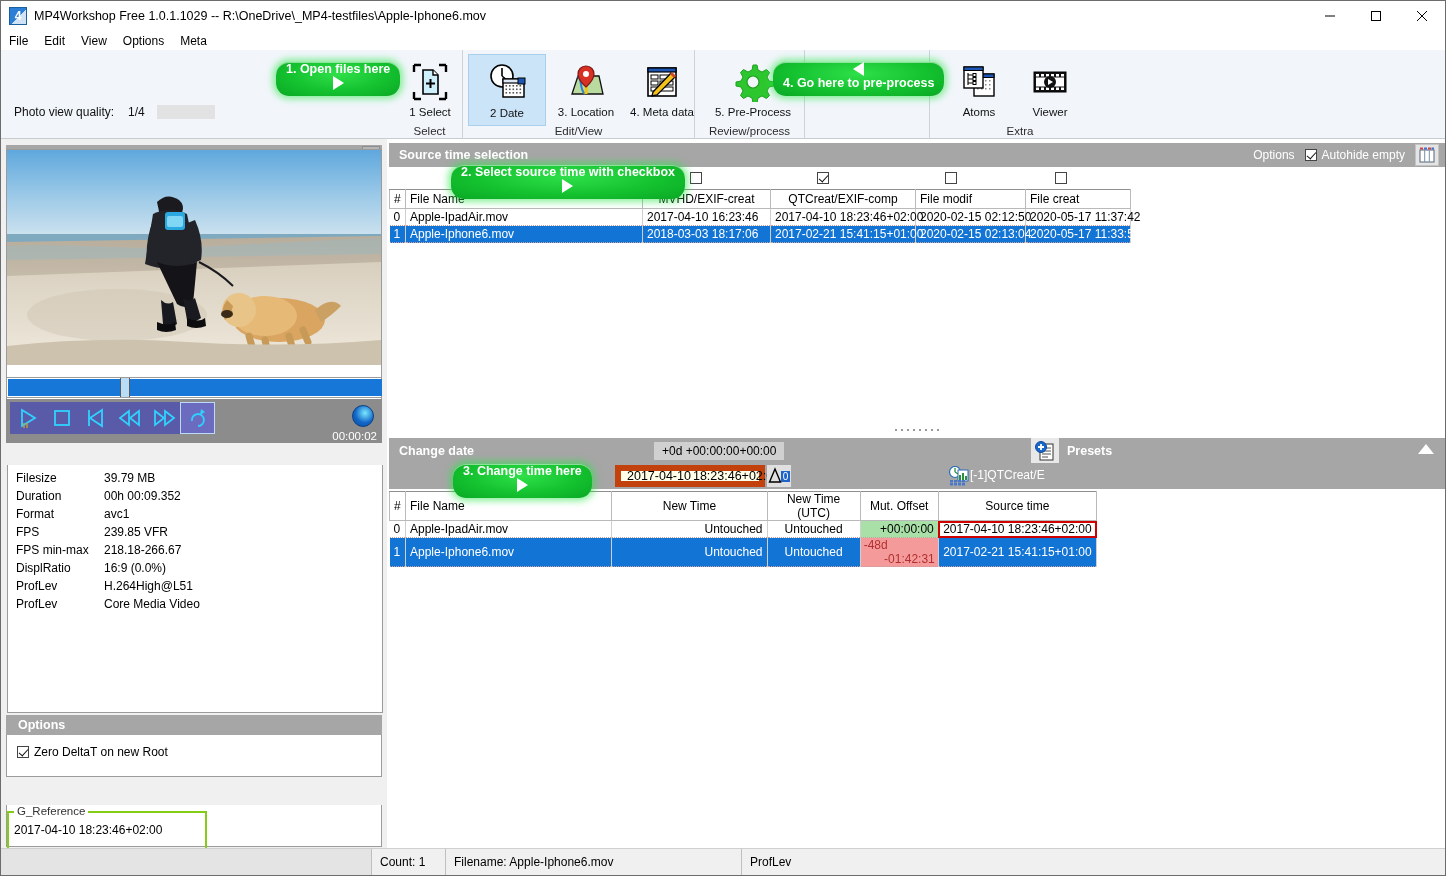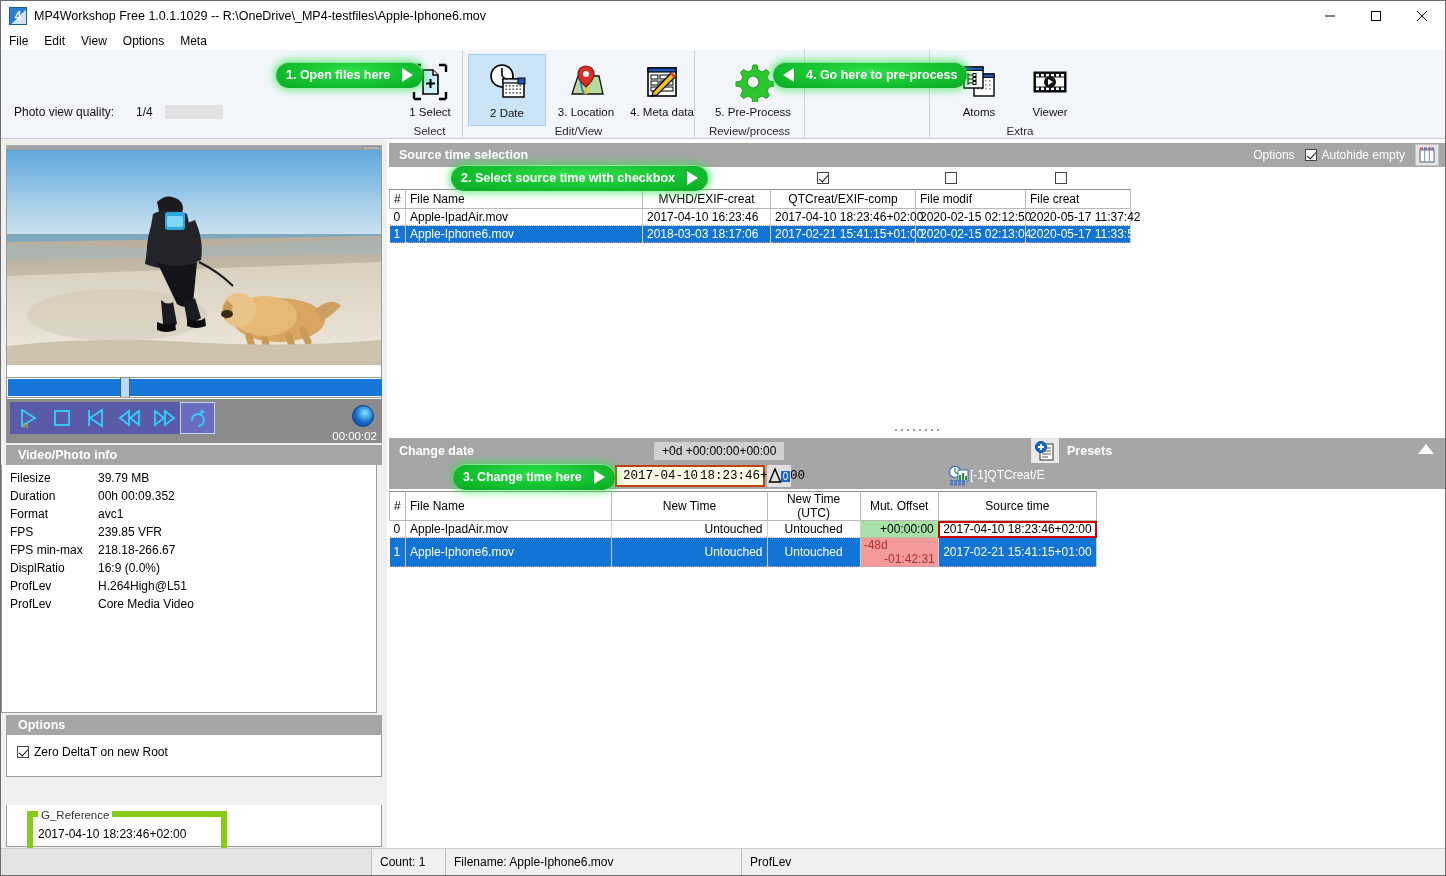--- a/index.html
+++ b/index.html
@@ -69,38 +69,39 @@
     display: flex; flex-direction: column; align-items: center; justify-content: flex-start;
     padding-top: 6px;
   }
   .rbtn.selected { background: #cce4f7; border: 1px solid #a8d0ee; }
   .rbtn .ico { height: 44px; display: flex; align-items: center; justify-content: center; }
   .rbtn .cap { font-size: 11.5px; color: #111; white-space: nowrap; margin-top: 2px; }
 
   
   .pill {
     position: absolute;
-    display: flex; align-items: center; gap: 12px;
+    display: flex; align-items: center; gap: 0;
     background: radial-gradient(ellipse at 50% 35%, #2fe04a 0%, #14c22f 55%, #0aa824 100%);
     border-radius: 13px;
     box-shadow: 0 0 7px 3px rgba(40,230,70,.55), inset 0 1px 0 rgba(255,255,255,.5);
     color: #ffffff; font-weight: bold; font-size: 12.5px;
-    padding: 0 10px; height: 26px; white-space: nowrap;
+    padding: 0 10px; height: 34px; white-space: nowrap;
     z-index: 30;
+    flex-direction: column;
   }
   .pill .tri-r { width: 0; height: 0; border-left: 11px solid #fff; border-top: 7px solid transparent; border-bottom: 7px solid transparent; }
   .pill .tri-l { width: 0; height: 0; border-right: 11px solid #fff; border-top: 7px solid transparent; border-bottom: 7px solid transparent; }
 
   
   .pvq {
     position: absolute; left: 0; top: 100px; height: 22px; width: 382px;
     display: flex; align-items: center; font-size: 12px; color: #111;
   }
   .pvq .lbl { margin-left: 13px; }
-  .pvq .val { margin-left: 22px; }
+  .pvq .val { margin-left: 14px; }
   .pvq .track { margin-left: 12px; width: 58px; height: 14px; background: #e2e2e2; }
 
   
   .leftcol { position: absolute; left: 0; top: 138px; width: 386px; height: 710px; background: #f0f0f0; }
   .panel-hdr {
     background: #a6a6a6; color: #ffffff; font-weight: bold; font-size: 12.5px;
     height: 20px; display: flex; align-items: center; padding-left: 12px;
     position: relative;
   }
   .panel-hdr .tri-btn {
@@ -120,36 +121,36 @@
   .seek-fill { position: absolute; left: 1px; top: 1px; height: 17px; background: #1677d9; }
   .seek-handle { position: absolute; top: 0px; width: 10px; height: 19px; background: #b9dcf7; border-left: 1px solid #5b5b5b; border-right: 1px solid #5b5b5b; }
 
   .transport { position: absolute; left: 5px; top: 398px; width: 376px; height: 44px; background: #8c8c8c; }
   .tbtn { position: absolute; top: 3px; width: 35px; height: 32px; background: #5a5ba8; display:flex; align-items:center; justify-content:center; }
   .tbtn.loop { background:#6b6cc0; border:1px solid #bcd9f5; }
   .timecode { position: absolute; right: 5px; bottom: 1px; font-size: 11.5px; color: #ffffff; }
   .knob { position: absolute; right: 8px; top: 6px; width: 22px; height: 22px; border-radius: 50%;
           background: radial-gradient(circle at 60% 35%, #7ae8ff 0%, #1266c8 55%, #0b4d9e 100%); border: 1px solid #0a3f82; }
 
-  .infopanel { position: absolute; left: 0; top: 444px; width: 376px; height: 272px; background: #ffffff; border: 1px solid #9b9b9b; }
+  .infopanel { position: absolute; left: 6px; top: 444px; width: 376px; height: 272px; background: #ffffff; border: 1px solid #9b9b9b; }
   .inforow { display: flex; height: 18px; align-items: center; font-size: 12px; }
   .inforow .k { width: 96px; padding-left: 8px; color: #000; }
   .inforow .v { color: #000; }
 
   .optpanel { position: absolute; left: 5px; top: 714px; width: 376px; height: 54px; background: #ffffff; border: 1px solid #9b9b9b; }
   .dbgpanel { position: absolute; left: 5px; top: 784px; width: 376px; height: 60px; background: #ffffff; border: 1px solid #9b9b9b; }
 
   .chk { display: inline-flex; align-items: center; gap: 5px; font-size: 12px; }
   .box { width: 12px; height: 12px; border: 1px solid #444; background: #fff; display: inline-block; position: relative; flex: none; }
   .box.checked::after {
     content: ""; position: absolute; left: 3px; top: 0px; width: 4px; height: 8px;
     border: solid #111; border-width: 0 1.6px 1.6px 0; transform: rotate(42deg);
   }
 
-  .groupbox { position: absolute; left: 20px; top: 18px; width: 200px; height: 46px; border: 6px solid #84cc16; }
+  .groupbox { position: absolute; left: 0; top: 18px; width: 200px; height: 46px; border: 2px solid #84cc16; }
   .groupbox .gtitle { position: absolute; left: 5px; top: -8px; background: #ffffff; padding: 0 3px; font-size: 11.5px; color: #333; }
   .groupbox .gval { position: absolute; left: 5px; top: 10px; font-size: 12px; }
 
   
   .rightcol { position: absolute; left: 386px; top: 138px; width: 1058px; height: 710px; background: #ffffff; }
 
   .sec-hdr {
     background: #a6a6a6; color: #fff; font-weight: bold; font-size: 12.5px;
     height: 24px; display: flex; align-items: center; padding-left: 10px; position: relative;
   }
@@ -171,22 +172,22 @@
   td.rt { text-align: right; }
   td.ct { text-align: center; }
 
   .colchk { position: absolute; top: 5px; }
 
   .splitdots { position: absolute; left: 0; top: 0; width: 100%; height: 6px; display: flex; align-items: center; justify-content: center; }
   .splitdots span { width: 2px; height: 2px; background: #9a9a9a; margin: 0 2px; display: inline-block; }
 
   .deltabadge { position: absolute; background: #d0d0d0; font-size: 12px; padding: 2px 8px; color: #000; white-space: nowrap; }
   .timefield {
-    position: absolute; background: #fdfde8; border: 2px solid #c2410c; height: 22px;
-    display: flex; align-items: center; padding: 0 6px; font-size: 12.5px; gap: 2px; white-space: nowrap; font-family: Liberation Mono, monospace;
+    position: absolute; background: #fdfde8; border: 6px solid #c2410c; height: 22px;
+    display: flex; align-items: center; padding: 0 6px; font-size: 12.5px; gap: 2px; white-space: nowrap;
   }
   .iconbtn { position: absolute; background: #e4e4e4; border: 1px solid #c3c3c3; display: flex; align-items: center; justify-content: center; }
 
   .statusbar { position: absolute; left: 0; bottom: 0; width: 1444px; height: 27px; background: #f0f0f0; border-top: 1px solid #cfcfcf; display: flex; align-items: stretch; }
   .sb-cell { border-right: 1px solid #bfbfbf; display: flex; align-items: center; padding: 0 8px; font-size: 12px; }
   .sb-cell.blank { background: #e4e4e4; }
 
   .srcred { outline: 2px solid #d00000; outline-offset: -2px; }
 </style>
 </head>
@@ -503,23 +504,20 @@
     <div class="tbtn loop" style="left:174px;">
       <svg width="22" height="22" viewBox="0 0 22 22">
           <path d="M5 14 a6 6 0 1 1 6 5" fill="none" stroke="#2fd2ff" stroke-width="1.8"></path>
           <path d="M14 2 L18 5 L13 8 Z" fill="#2fd2ff"></path>
         </svg>
     </div>
     <div class="knob"></div>
     <div class="timecode">00:00:02</div>
   </div>
 
-  <div class="panel-hdr" style="position:absolute; left:5px; top:444px; width:376px;">
-    <span>Video/Photo info</span>
-  </div>
   <div class="infopanel" style="top:464px; height:248px; border-top:none;">
     <div style="padding-top:4px;">
       <div class="inforow">
           <span class="k">Filesize</span>
           <span class="v">39.79 MB</span>
         </div>
       <div class="inforow">
           <span class="k">Duration</span>
           <span class="v">00h 00:09.352</span>
         </div>

